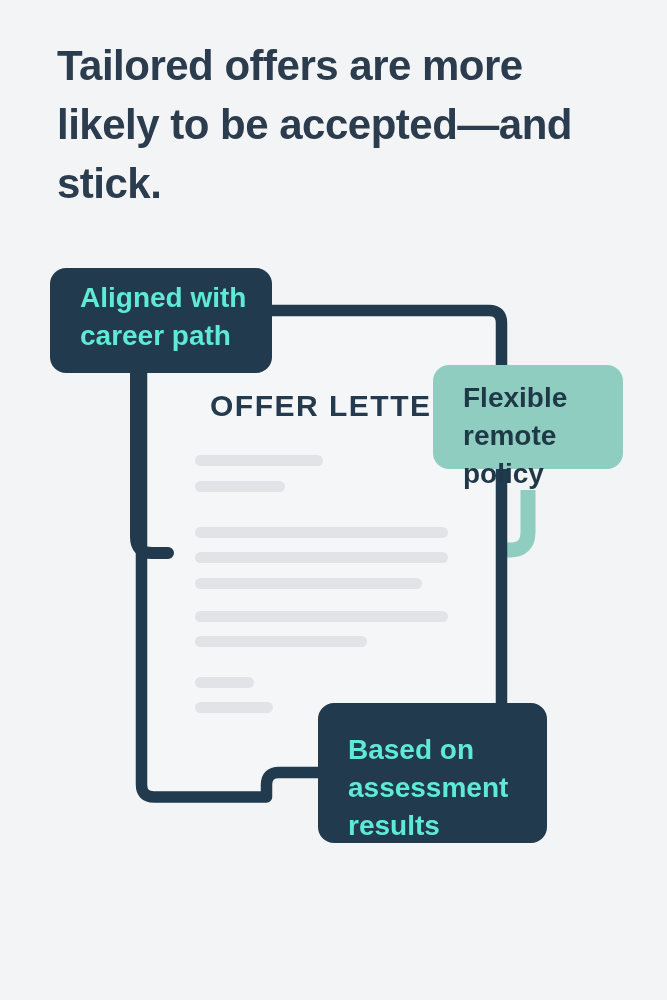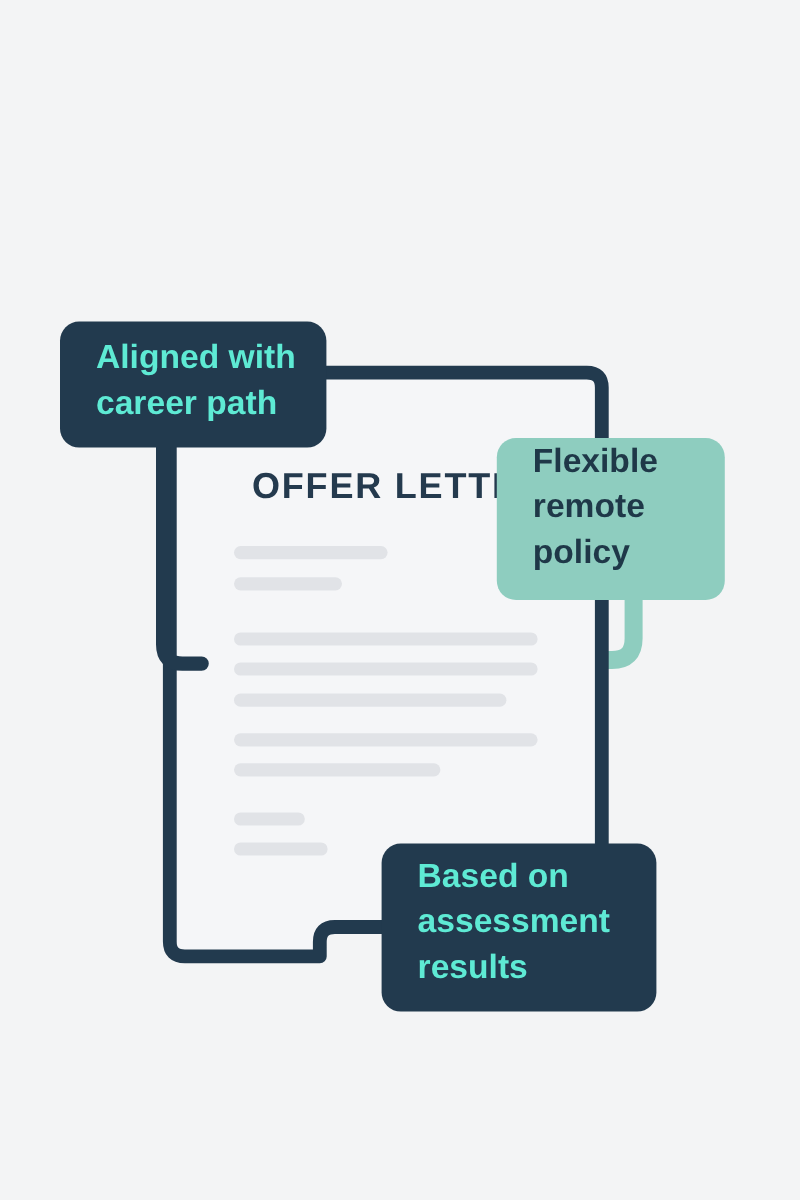--- a/index.html
+++ b/index.html
@@ -70,39 +70,42 @@
     color: #1f3848;
   }
   #callout-career {
     left: 50px;
     top: 268px;
     width: 222px;
     height: 105px;
     padding: 11px 10px 0 30px;
   }
   #callout-remote {
-    left: 414px;
+    left: 433px;
     top: 365px;
     width: 190px;
-    height: 135px;
-    padding: 0 10px 0 30px;
+    height: 104px;
+    padding: 14px 10px 0 30px;
   }
   #callout-assessment {
     left: 318px;
     top: 703px;
     width: 229px;
     height: 140px;
-    padding: 8px 10px 0 30px;
+    padding: 28px 10px 0 30px;
   }
 </style>
 </head>
 <body>
 
 <div id="stage">
 
+  <div class="headline">Tailored offers are more
+likely to be accepted—and
+stick.</div>
 
   <svg id="diagram-svg" width="667" height="1000" viewBox="0 0 667 1000">
 
     <path d="M 528 490 L 528 532 Q 528 550 510 550 L 500 550" fill="none" stroke="#8ecdbf" stroke-width="15" stroke-linejoin="round"></path>
 
     <path d="M 155 310.5
              L 489 310.5 Q 501.5 310.5 501.5 323
              L 501.5 784.5 Q 501.5 797 489 797
              L 336 797 Q 327 797 327 788.5
              L 327 781 Q 327 772.5 318.5 772.5

